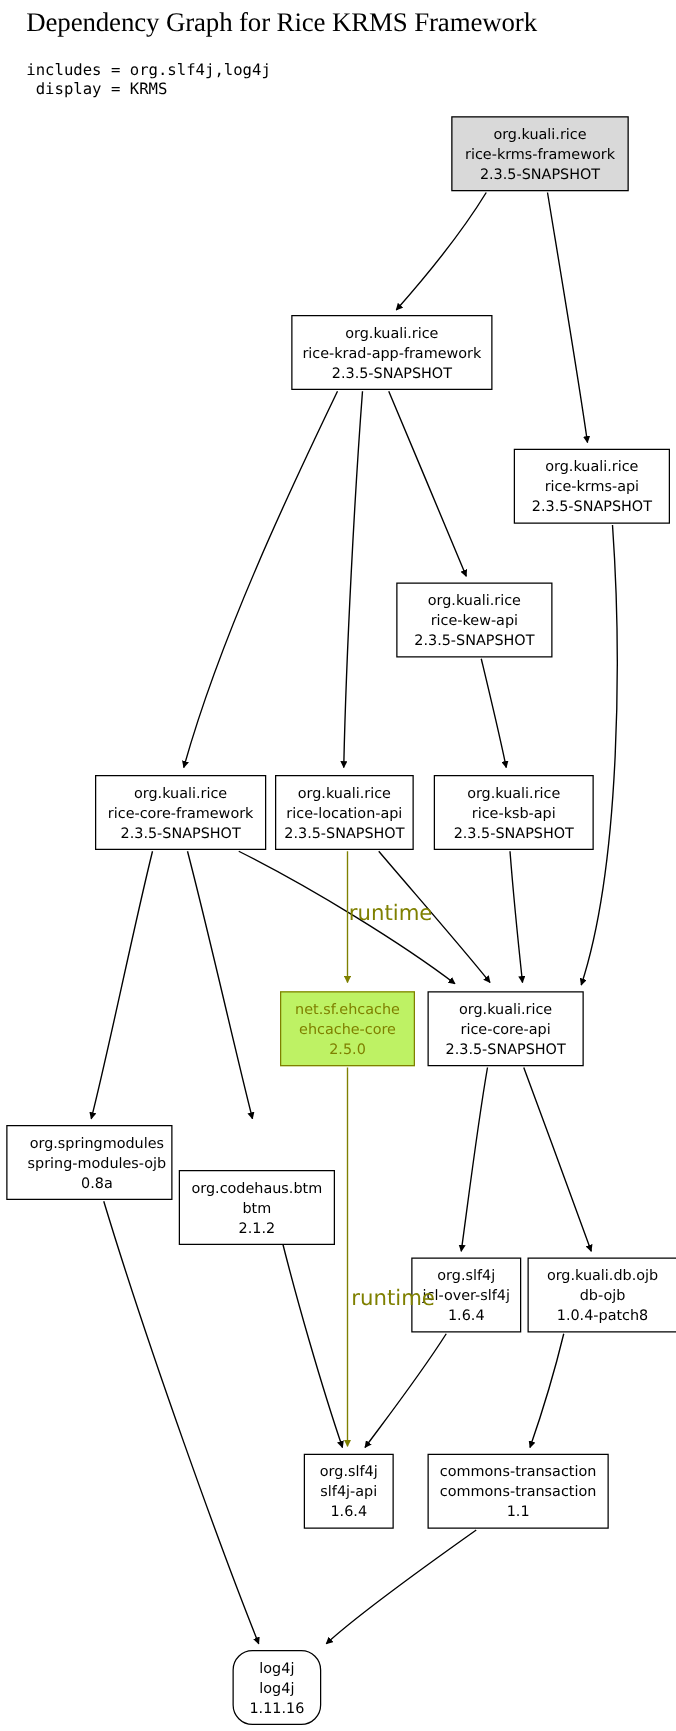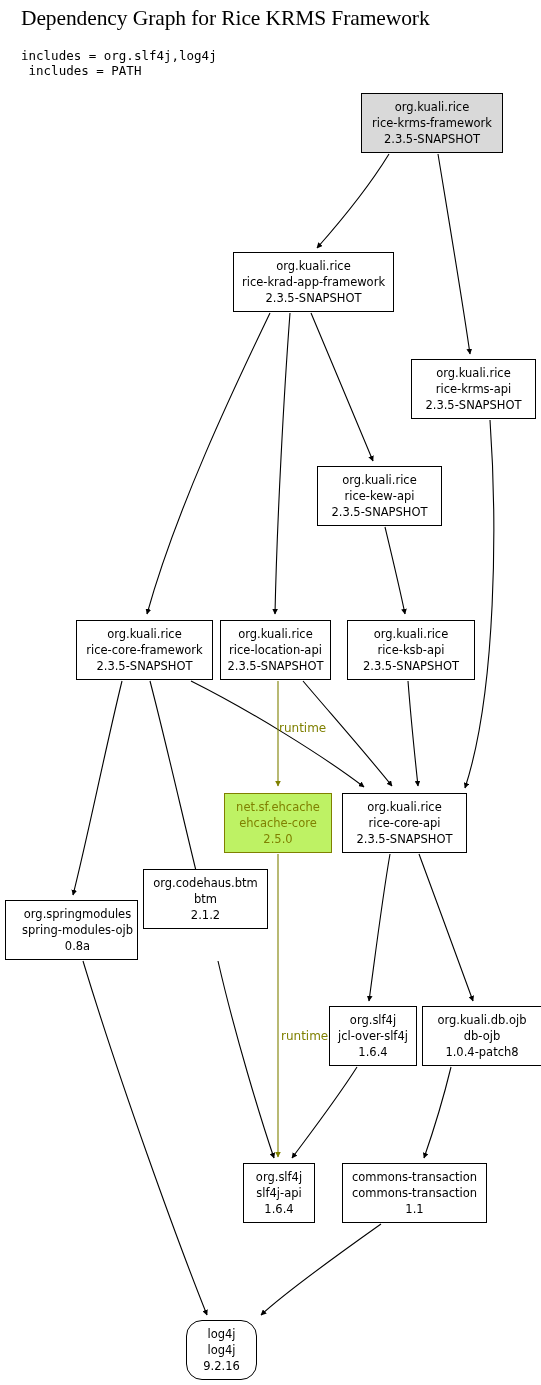--- a/index.html
+++ b/index.html
@@ -71,34 +71,34 @@
   .node.olive {
     border-color: #7f8000;
     color: #7f8000;
     background: #bef264;
   }
   .node span { display: block; }
 
   .edge-label {
     position: absolute;
     font-family: "DejaVu Sans", sans-serif;
-    font-size: 12px;
+    font-size: 17px;
     color: #7f8000;
     white-space: nowrap;
     z-index: 6;
   }
 </style>
 </head>
 <body>
 
 <div id="root">
 
   <div class="title">Dependency Graph for Rice KRMS Framework</div>
   <div class="meta-line" id="meta0">includes = org.slf4j,log4j</div>
-  <div class="meta-line" id="meta1"> includes = PATH</div>
+  <div class="meta-line" id="meta1"> display = KRMS</div>
 
   <svg id="edges" viewBox="0 0 541 1385" xmlns="http://www.w3.org/2000/svg">
       <defs>
         <marker id="arrow-black" viewBox="0 0 10 10" refX="9" refY="5" markerWidth="5.2" markerHeight="5.2" orient="auto" markerUnits="strokeWidth">
           <path d="M 0 0 L 10 5 L 0 10 z" fill="#000000"></path>
         </marker>
         <marker id="arrow-olive" viewBox="0 0 10 10" refX="9" refY="5" markerWidth="5.2" markerHeight="5.2" orient="auto" markerUnits="strokeWidth">
           <path d="M 0 0 L 10 5 L 0 10 z" fill="#7f8000"></path>
         </marker>
       </defs>
@@ -169,21 +169,21 @@
       <div class="node" style="left: 342px; top: 793px; width: 125px; height: 60px;">
         <span>org.kuali.rice</span>
         <span>rice-core-api</span>
         <span>2.3.5-SNAPSHOT</span>
       </div>
       <div class="node" style="left: 5px; top: 900px; width: 133px; height: 60px; padding-left: 12px;">
         <span>org.springmodules</span>
         <span>spring-modules-ojb</span>
         <span>0.8a</span>
       </div>
-      <div class="node" style="left: 143px; top: 869px; width: 125px; height: 60px;">
+      <div class="node" style="left: 143px; top: 936px; width: 125px; height: 60px;">
         <span>org.codehaus.btm</span>
         <span>btm</span>
         <span>2.1.2</span>
       </div>
       <div class="node" style="left: 329px; top: 1006px; width: 88px; height: 60px;">
         <span>org.slf4j</span>
         <span>jcl-over-slf4j</span>
         <span>1.6.4</span>
       </div>
       <div class="node" style="left: 422px; top: 1006px; width: 120px; height: 60px; text-align: center;">
@@ -197,18 +197,18 @@
         <span>1.6.4</span>
       </div>
       <div class="node" style="left: 342px; top: 1163px; width: 145px; height: 60px;">
         <span>commons-transaction</span>
         <span>commons-transaction</span>
         <span>1.1</span>
       </div>
       <div class="node" style="left: 186px; top: 1320px; width: 71px; height: 60px; border-radius: 16px;">
         <span>log4j</span>
         <span>log4j</span>
-        <span>9.2.16</span>
+        <span>1.11.16</span>
       </div>
     </div>
 <div class="edge-label" style="left: 279px; top: 721px;">runtime</div>
     <div class="edge-label" style="left: 281px; top: 1029px;">runtime</div>
   </div>
 
 </body></html>

